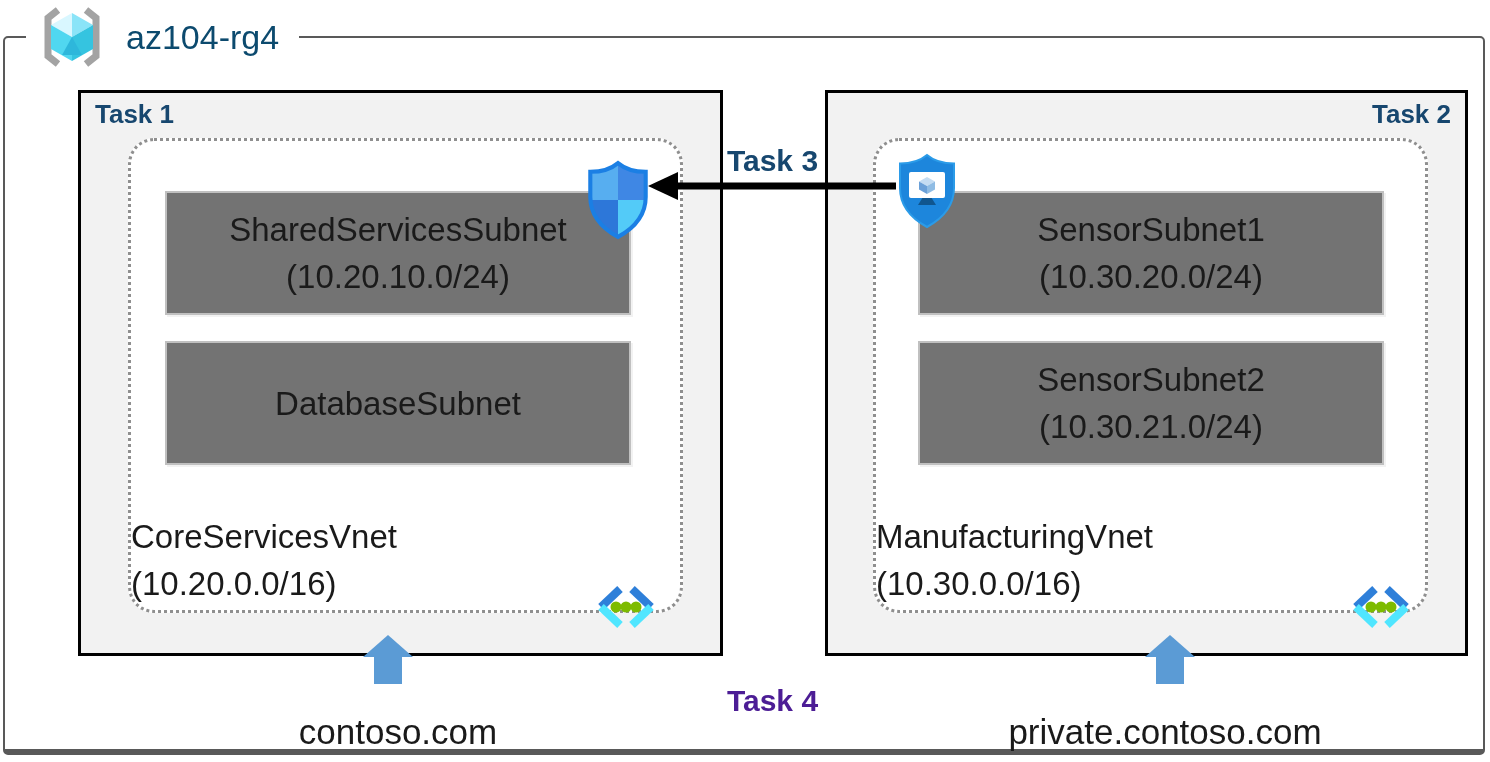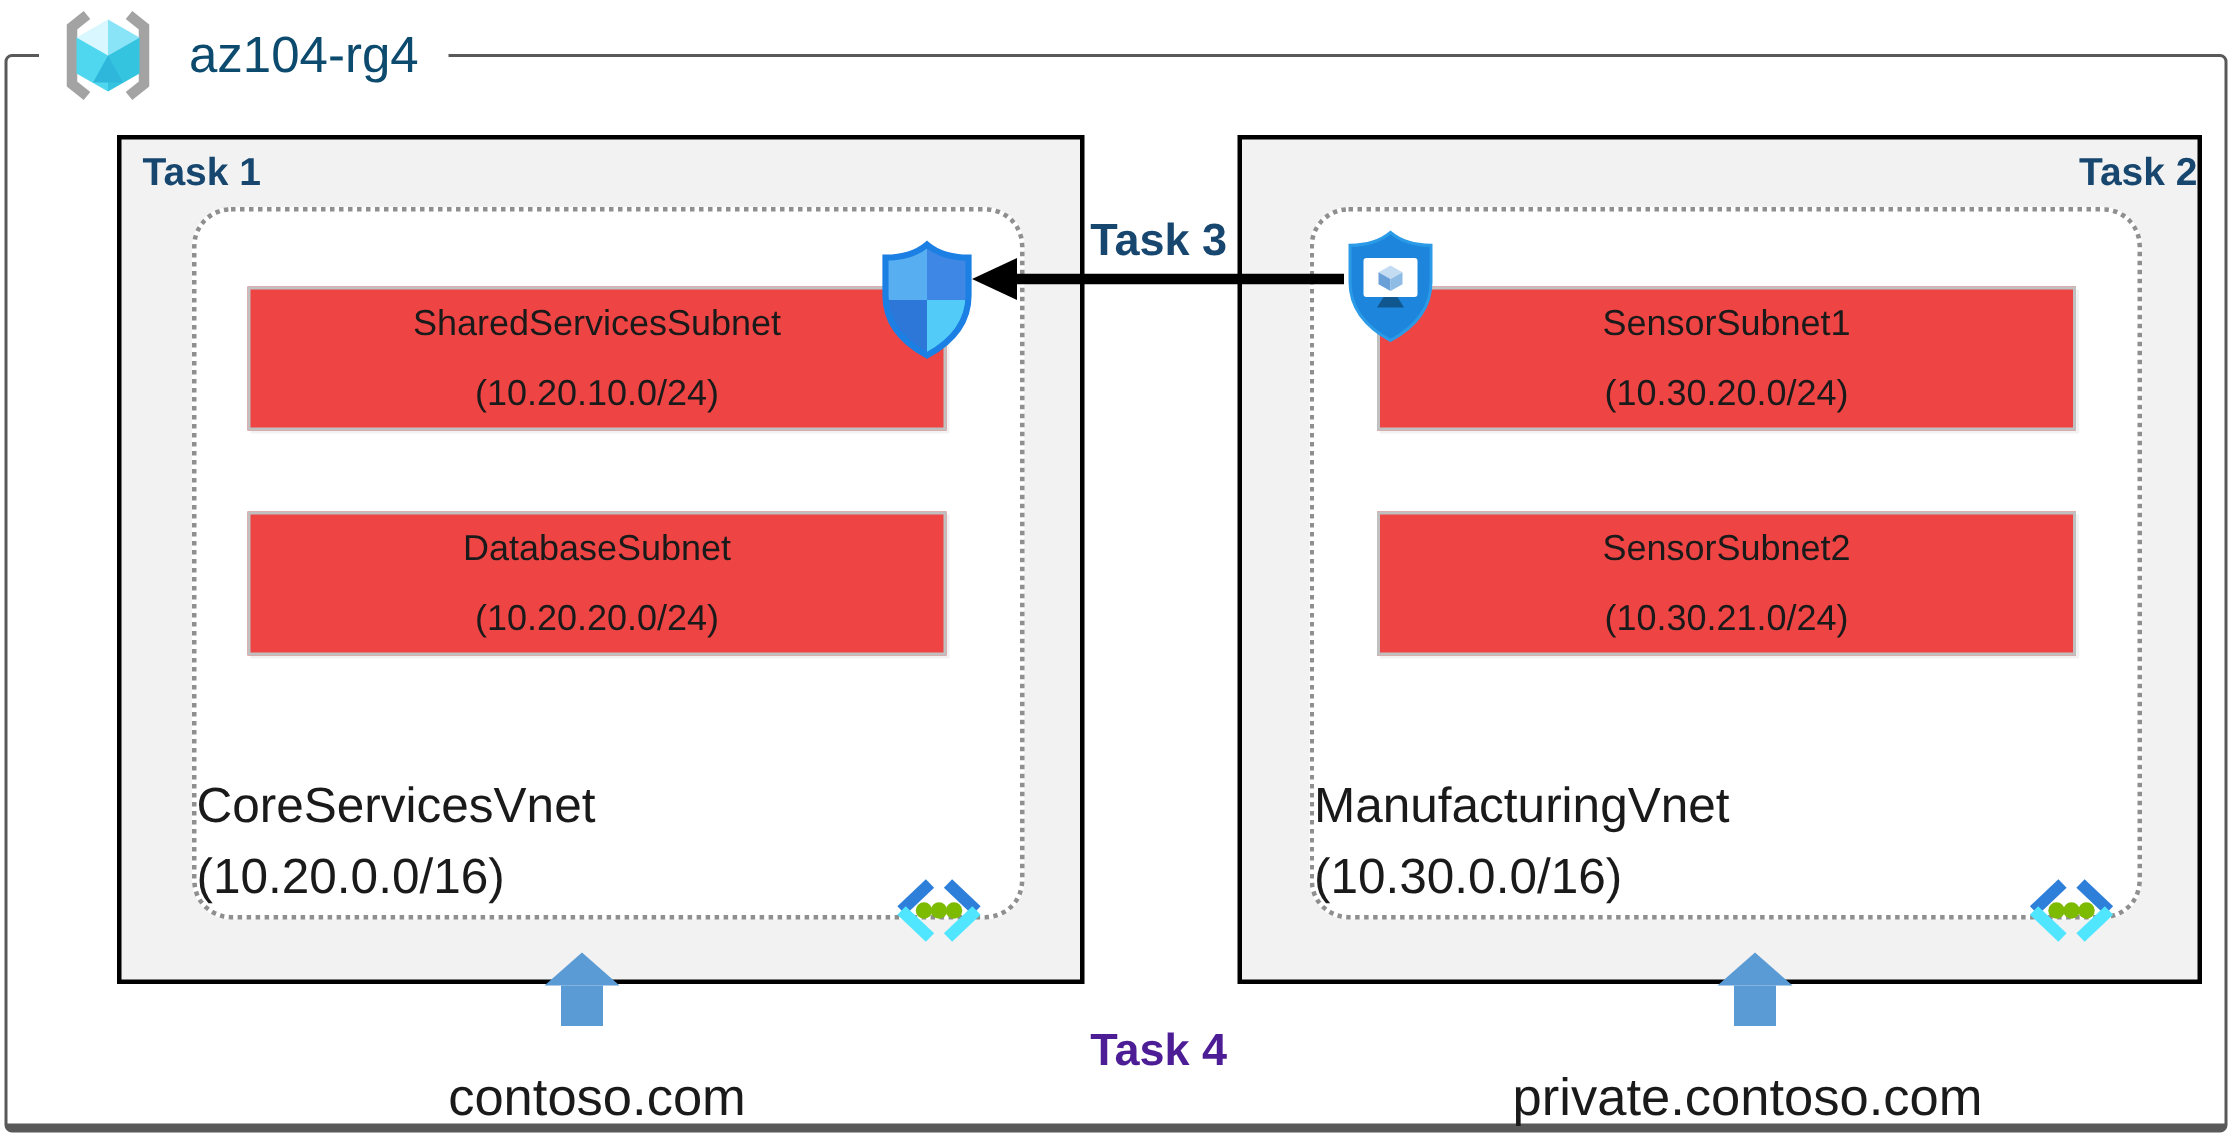--- a/index.html
+++ b/index.html
@@ -24,34 +24,34 @@
   .panel{
     position:absolute;top:90px;height:566px;background:#F2F2F2;
     border:3px solid #000;box-sizing:border-box;
   }
   .panel-left{left:78px;width:645px;}
   .panel-right{left:825px;width:643px;}
   .task-label{
     position:absolute;top:6px;font-size:26px;font-weight:bold;color:#17476F;
     white-space:nowrap;
   }
-  .task-label.tl{left:14px;} .task-label.tr{right:0;}
+  .task-label.tl{left:14px;} .task-label.tr{right:14px;}
 
   
   .vnet-box{
     position:absolute;top:45px;width:555px;height:475px;background:#ffffff;
     border:3px dotted #8f8f8f;border-radius:26px;box-sizing:border-box;
   }
   .vnet-box.vl{left:47px;} .vnet-box.vr{left:45px;}
 
   .subnet{
-    position:absolute;width:466px;height:96px;background:#ef4444;
+    position:absolute;width:466px;height:124px;background:#737373;
     border:2px solid #C0C0C0;box-sizing:border-box;
     display:flex;flex-direction:column;justify-content:center;align-items:center;
-    font-size:24px;line-height:47px;color:#1a1a1a;text-align:center;
+    font-size:33px;line-height:47px;color:#1a1a1a;text-align:center;
     box-shadow:2px 2px 0 rgba(0,0,0,0.05);
   }
   .vl .subnet{left:34px;} .vr .subnet{left:42px;}
   .subnet.s1{top:50px;} .subnet.s2{top:200px;}
 
   .vnet-label{
     position:absolute;left:0;right:0;top:372px;text-align:left;
     font-size:33px;line-height:47px;color:#1a1a1a;
   }
 
@@ -103,21 +103,20 @@
 
 <div class="panel panel-left">
   <div class="task-label tl">Task 1</div>
   <div class="vnet-box vl">
     <div class="subnet s1">
       <div>SharedServicesSubnet</div>
       <div>(10.20.10.0/24)</div>
     </div>
     <div class="subnet s2">
       <div>DatabaseSubnet</div>
-      <div>(10.20.20.0/24)</div>
     </div>
     <div class="vnet-label">
       <div>CoreServicesVnet</div>
       <div>(10.20.0.0/16)</div>
     </div>
   </div>
 </div>
 
 <div class="panel panel-right">
   <div class="task-label tr">Task 2</div>

